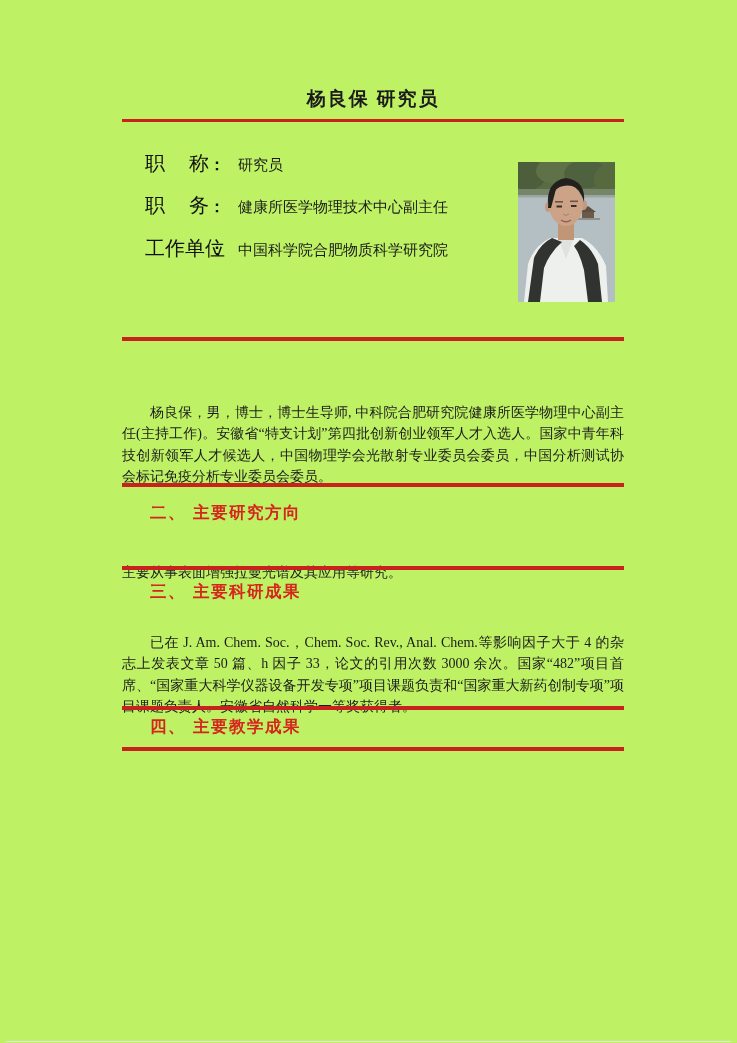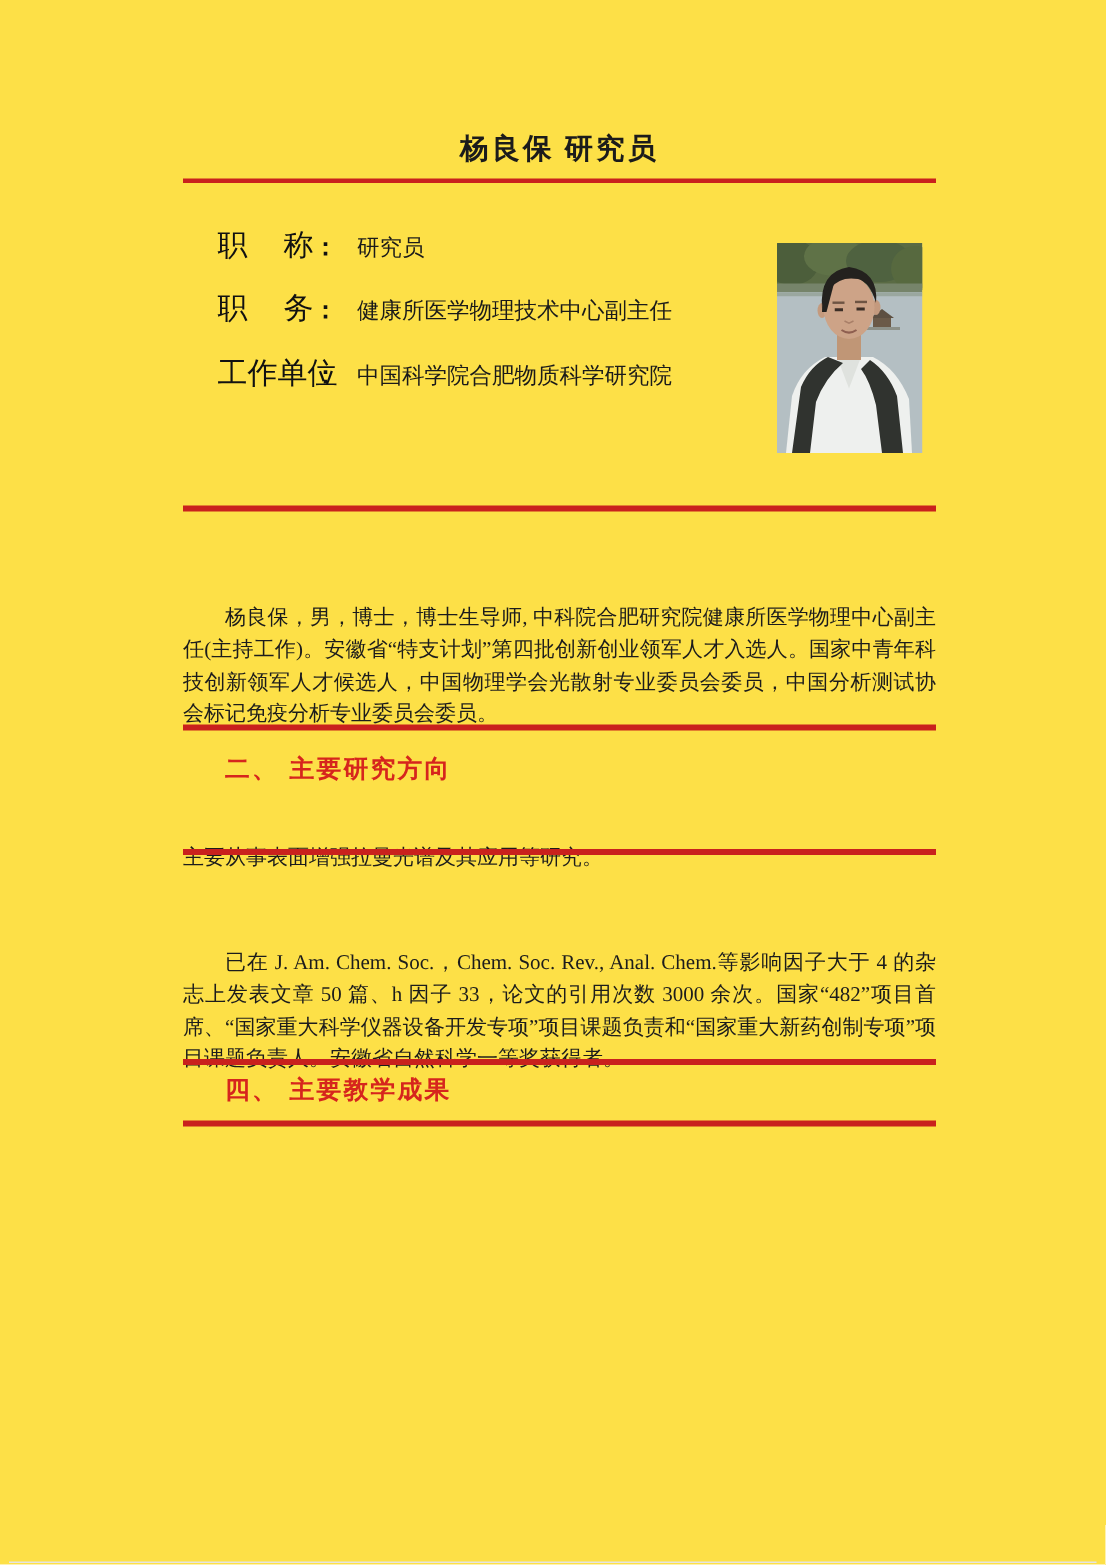--- a/index.html
+++ b/index.html
@@ -3,21 +3,21 @@
 <meta charset="utf-8">
 <style>
   * { margin: 0; padding: 0; box-sizing: border-box; }
   html, body { background: #ffffff; }
   body { font-family: "Liberation Serif", serif; }
 
   .page {
     position: relative;
     width: 737px;
     height: 1043px;
-    background: #fde047;
+    background: #bef264;
     overflow: hidden;
   }
 
   .doc-title {
     position: absolute;
     left: 122px;
     top: 86px;
     width: 502px;
     text-align: center;
     font-family: "Liberation Serif", serif;
@@ -180,20 +180,23 @@
   <div class="rule section-rule sec1-rule"></div>
   <div class="section-body indented sec1-body">杨良保，男，博士，博士生导师, 中科院合肥研究院健康所医学物理中心副主任(主持工作)。安徽省“特支计划”第四批创新创业领军人才入选人。国家中青年科技创新领军人才候选人，中国物理学会光散射专业委员会委员，中国分析测试协会标记免疫分析专业委员会委员。</div>
 
   <div class="rule section-rule sec2-rule"></div>
   <div class="section-heading sec2-heading">
     <span class="sec-index">二、</span><span>主要研究方向</span>
   </div>
   <div class="section-body sec2-body">主要从事表面增强拉曼光谱及其应用等研究。</div>
 
   <div class="rule section-rule sec3-rule"></div>
+  <div class="section-heading sec3-heading">
+    <span class="sec-index">三、</span><span>主要科研成果</span>
+  </div>
   <div class="section-body indented sec3-body">已在 J. Am. Chem. Soc.，Chem. Soc. Rev., Anal. Chem.等影响因子大于 4 的杂志上发表文章 50 篇、h 因子 33，论文的引用次数 3000 余次。国家“482”项目首席、“国家重大科学仪器设备开发专项”项目课题负责和“国家重大新药创制专项”项目课题负责人。安徽省自然科学一等奖获得者。</div>
 
   <div class="rule section-rule sec4-rule-top"></div>
   <div class="section-heading sec4-heading">
     <span class="sec-index">四、</span><span>主要教学成果</span>
   </div>
   <div class="rule section-rule sec4-rule-bottom"></div>
 
   <div class="page-bottom-edge"></div>
 </div>

